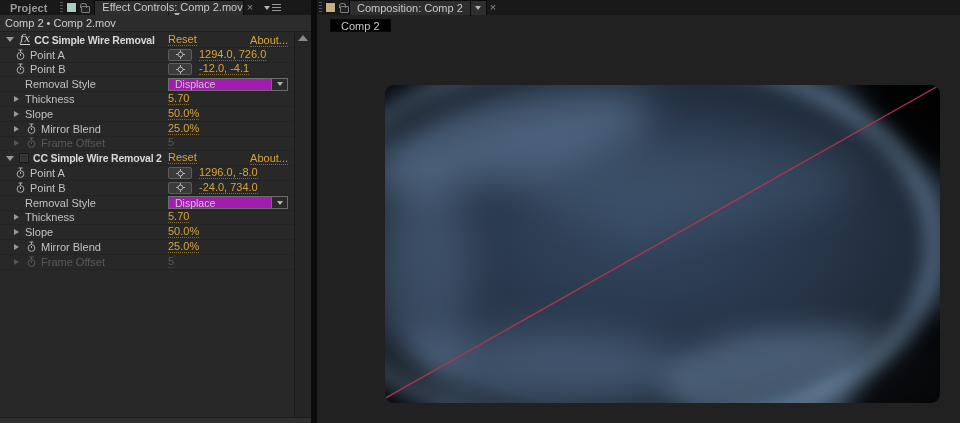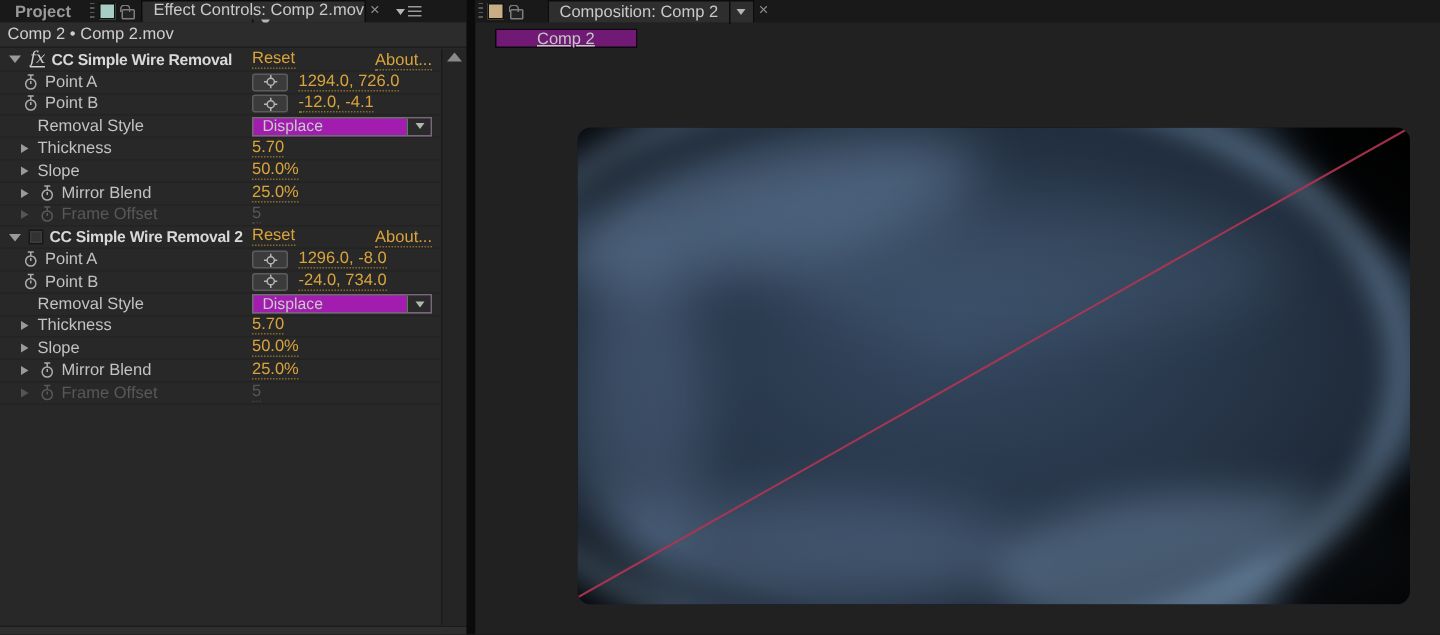--- a/index.html
+++ b/index.html
@@ -55,21 +55,21 @@
 
   #ec-scrollbar { position:absolute; top:33px; right:0; width:17px; bottom:6px; background:#252525; border-left:1px solid #1b1b1b; }
   #ec-scroll-up { position:absolute; top:2px; left:3px; width:0; height:0; border-left:5px solid transparent; border-right:5px solid transparent; border-bottom:6px solid #8a8a8a; }
   #ec-hbar { position:absolute; bottom:0; left:0; right:0; height:6px; background:#2e2e2e; border-top:1px solid #1c1c1c; }
 
   
   #divider { position:absolute; left:311px; top:0; width:6px; height:423px; background:#0b0b0b; }
 
   
   #comppanel { position:absolute; left:317px; top:0; width:643px; height:423px; background:#212121; }
-  #comp-subtab { position:absolute; left:13px; top:19px; height:13px; background:#701a75; border:1px solid #090909; color:#c6c6c6; font-size:11px; display:flex; align-items:center; padding:0 27px;text-decoration:underline; }
+  #comp-subtab { position:absolute; left:13px; top:19px; height:13px; background:#000000; border:1px solid #090909; color:#c6c6c6; font-size:11px; display:flex; align-items:center; padding:0 10px; }
   #viewer-image { position:absolute; left:68px; top:85px; width:555px; height:318px; border-radius:9px; overflow:hidden; background:#10161f; }
   #viewer-image svg { display:block; width:555px; height:318px; }
 </style>
 </head>
 <body>
 
 <div id="app">
 
   <div id="ecpanel">
     <div class="tabbar">
@@ -338,21 +338,21 @@
     <div id="ec-hbar"></div>
   </div>
 
   <div id="divider"></div>
 
   <div id="comppanel">
     <div class="tabbar">
       <div class="grip" style="margin-left:2px;"></div>
       <div class="swatch" style="background:#c9ad85;"></div>
       <div class="lockicon" style="margin-left:4px;"></div>
-      <div class="tab-active" style="margin-left:16px;">
+      <div class="tab-active" style="margin-left:0;">
         <span>Composition: Comp 2</span>
         <span class="ddbox">
             <span class="tri-down sm"></span>
           </span>
       </div>
       <span class="closex">×</span>
     </div>
 
     <div id="comp-subtab">Comp 2</div>
 

